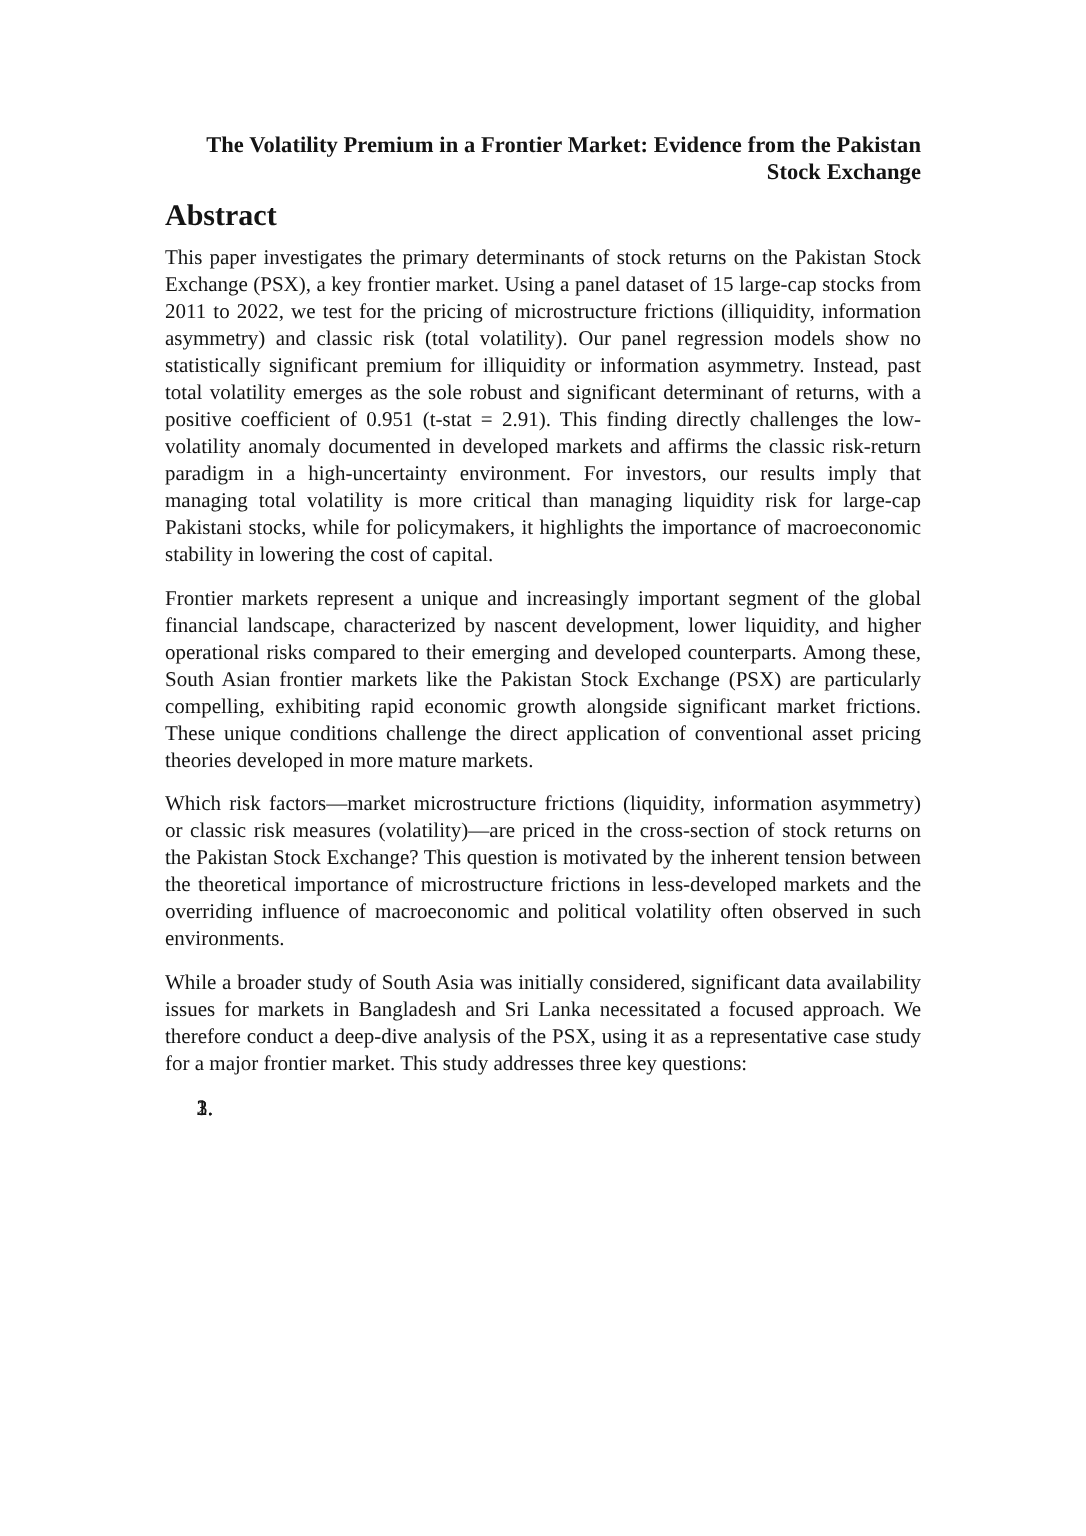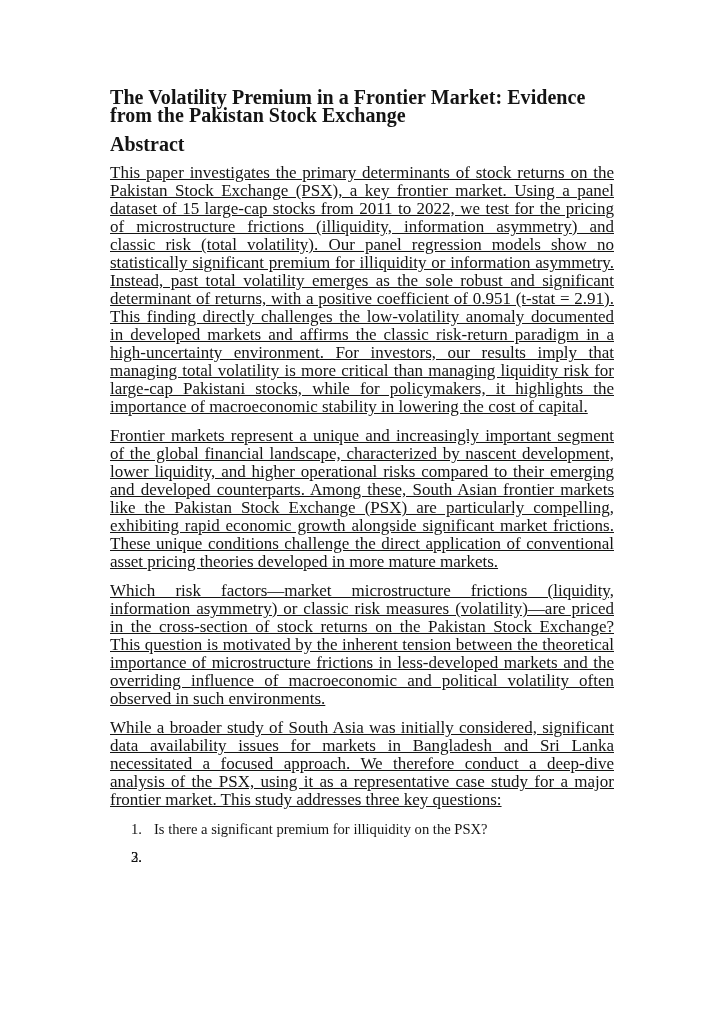--- a/index.html
+++ b/index.html
@@ -16,39 +16,38 @@
       color: #141414;
     }
     .page {
       position: absolute;
       left: 110px;
       top: 88px;
       width: 504px;
     }
     .title {
       font-weight: bold;
-      font-size: 20px;
+      font-size: 15px;
       line-height: 18px;
-      text-align: left;
+      text-align: right;
       margin: 0 0 11px 0;
       letter-spacing: 0.05px;
     }
     .heading {
       font-weight: bold;
       font-size: 20px;
       line-height: 18px;
       margin: 0 0 11px 0;
     }
     p {
-      font-size: 17px;
+      font-size: 14px;
       line-height: 18px;
       margin: 0 0 11px 0;
       text-align: justify;
       hyphens: none;
-      text-decoration: underline;
     }
     .keywords {
       font-style: italic;
     }
     .keywords .kw-label {
       font-weight: bold;
     }
     ol.questions {
       list-style: none;
       margin: 0;
@@ -78,21 +77,20 @@
   <p>This paper investigates the primary determinants of stock returns on the Pakistan Stock Exchange (PSX), a key frontier market. Using a panel dataset of 15 large-cap stocks from 2011 to 2022, we test for the pricing of microstructure frictions (illiquidity, information asymmetry) and classic risk (total volatility). Our panel regression models show no statistically significant premium for illiquidity or information asymmetry. Instead, past total volatility emerges as the sole robust and significant determinant of returns, with a positive coefficient of 0.951 (t-stat = 2.91). This finding directly challenges the low-volatility anomaly documented in developed markets and affirms the classic risk-return paradigm in a high-uncertainty environment. For investors, our results imply that managing total volatility is more critical than managing liquidity risk for large-cap Pakistani stocks, while for policymakers, it highlights the importance of macroeconomic stability in lowering the cost of capital.</p>
 
 
   <p>Frontier markets represent a unique and increasingly important segment of the global financial landscape, characterized by nascent development, lower liquidity, and higher operational risks compared to their emerging and developed counterparts. Among these, South Asian frontier markets like the Pakistan Stock Exchange (PSX) are particularly compelling, exhibiting rapid economic growth alongside significant market frictions. These unique conditions challenge the direct application of conventional asset pricing theories developed in more mature markets.</p>
   <p>Which risk factors—market microstructure frictions (liquidity, information asymmetry) or classic risk measures (volatility)—are priced in the cross-section of stock returns on the Pakistan Stock Exchange? This question is motivated by the inherent tension between the theoretical importance of microstructure frictions in less-developed markets and the overriding influence of macroeconomic and political volatility often observed in such environments.</p>
   <p>While a broader study of South Asia was initially considered, significant data availability issues for markets in Bangladesh and Sri Lanka necessitated a focused approach. We therefore conduct a deep-dive analysis of the PSX, using it as a representative case study for a major frontier market. This study addresses three key questions:</p>
 
   <ol class="questions">
     <li>
       <span class="num">1.</span>
-      <span>Is there a significant premium for illiquidity on the PSX?</span>
     </li>
     <li>
       <span class="num">2.</span>
     </li>
     <li>
       <span class="num">3.</span>
     </li>
   </ol>
 
 </div>

